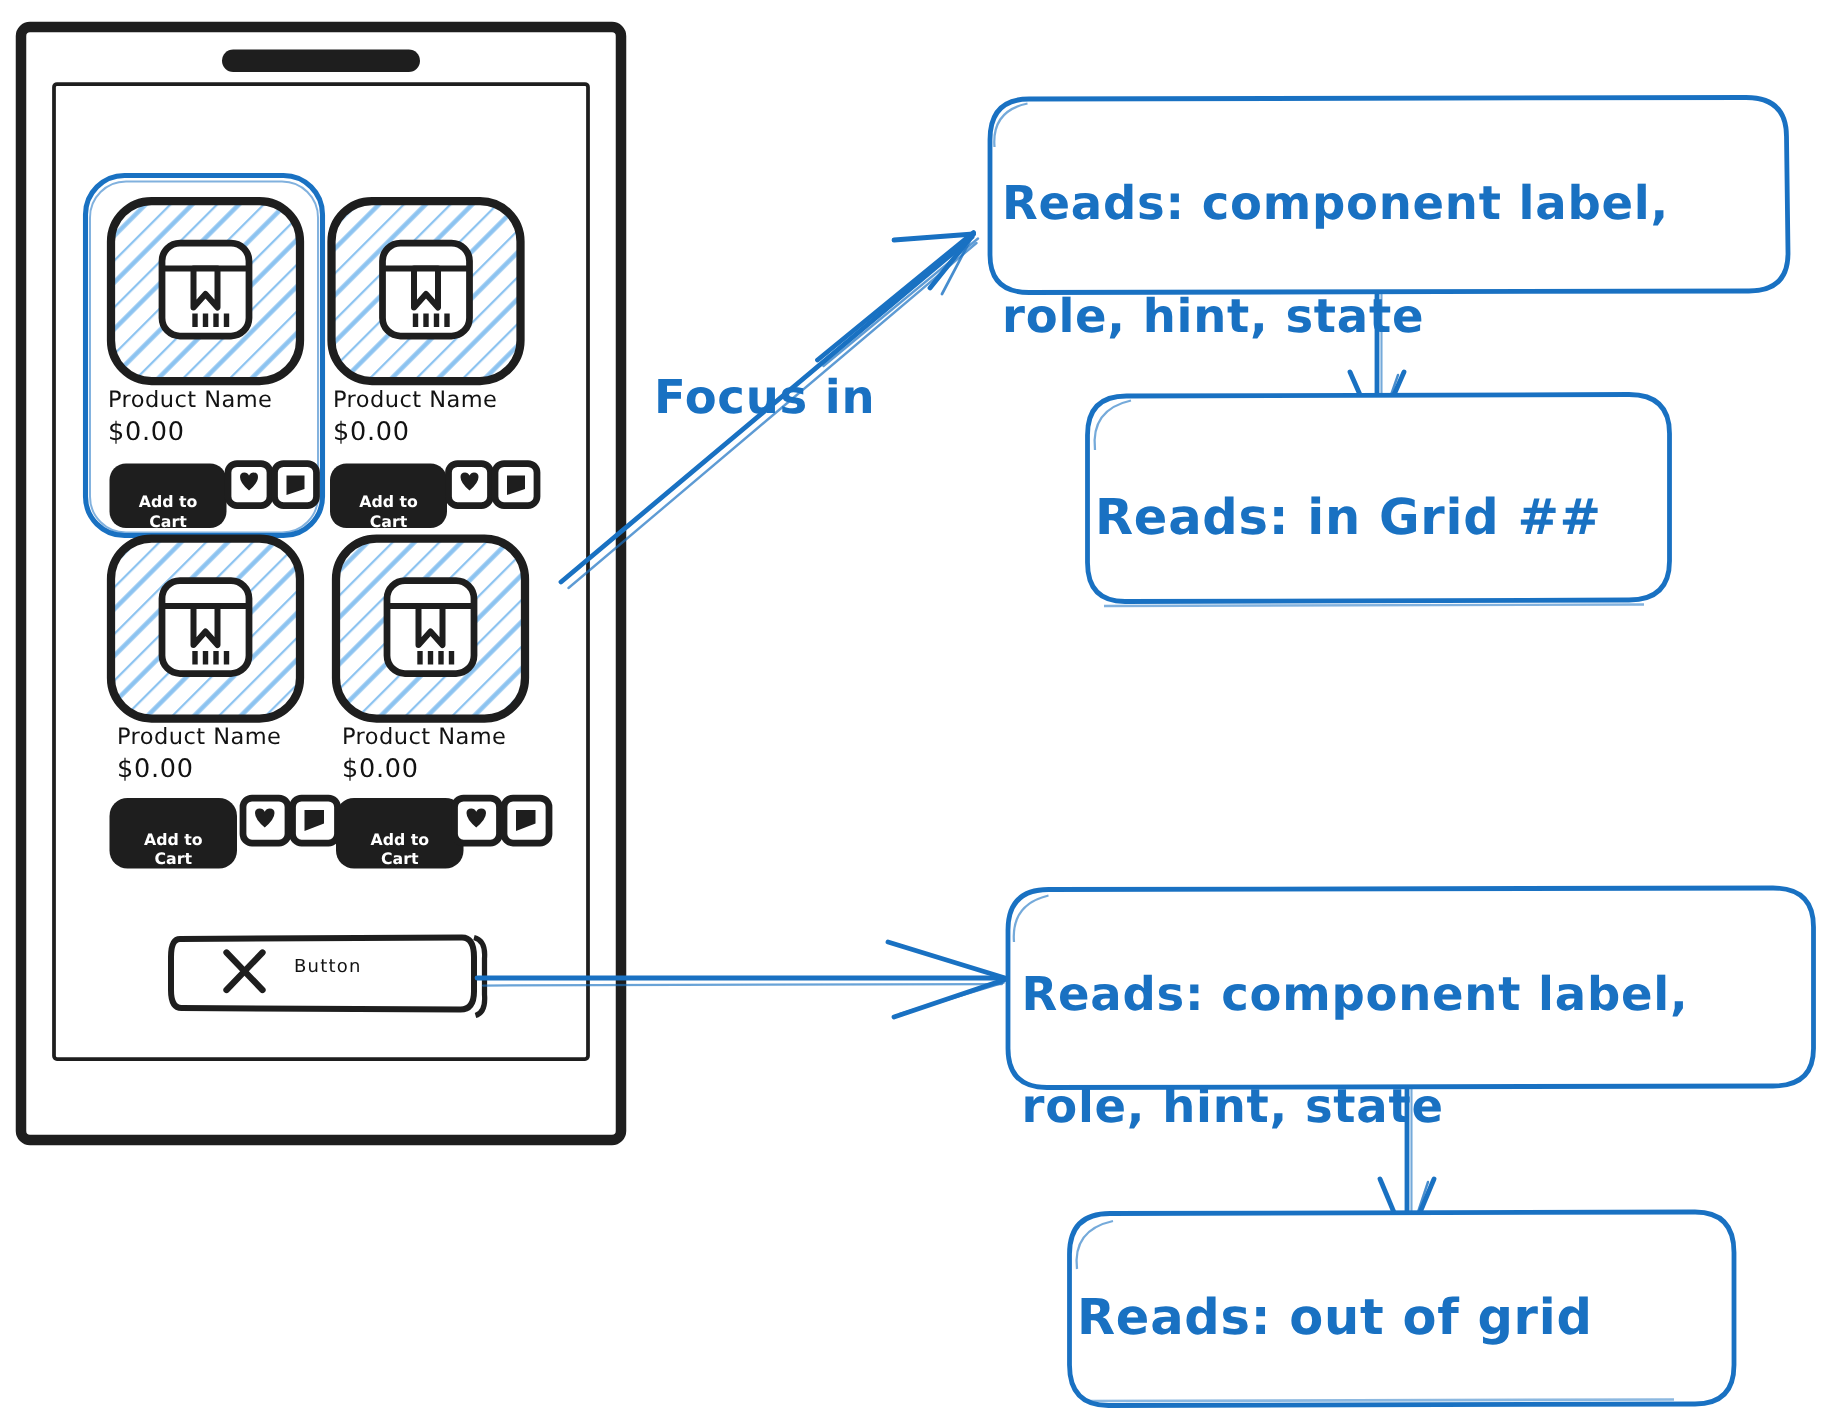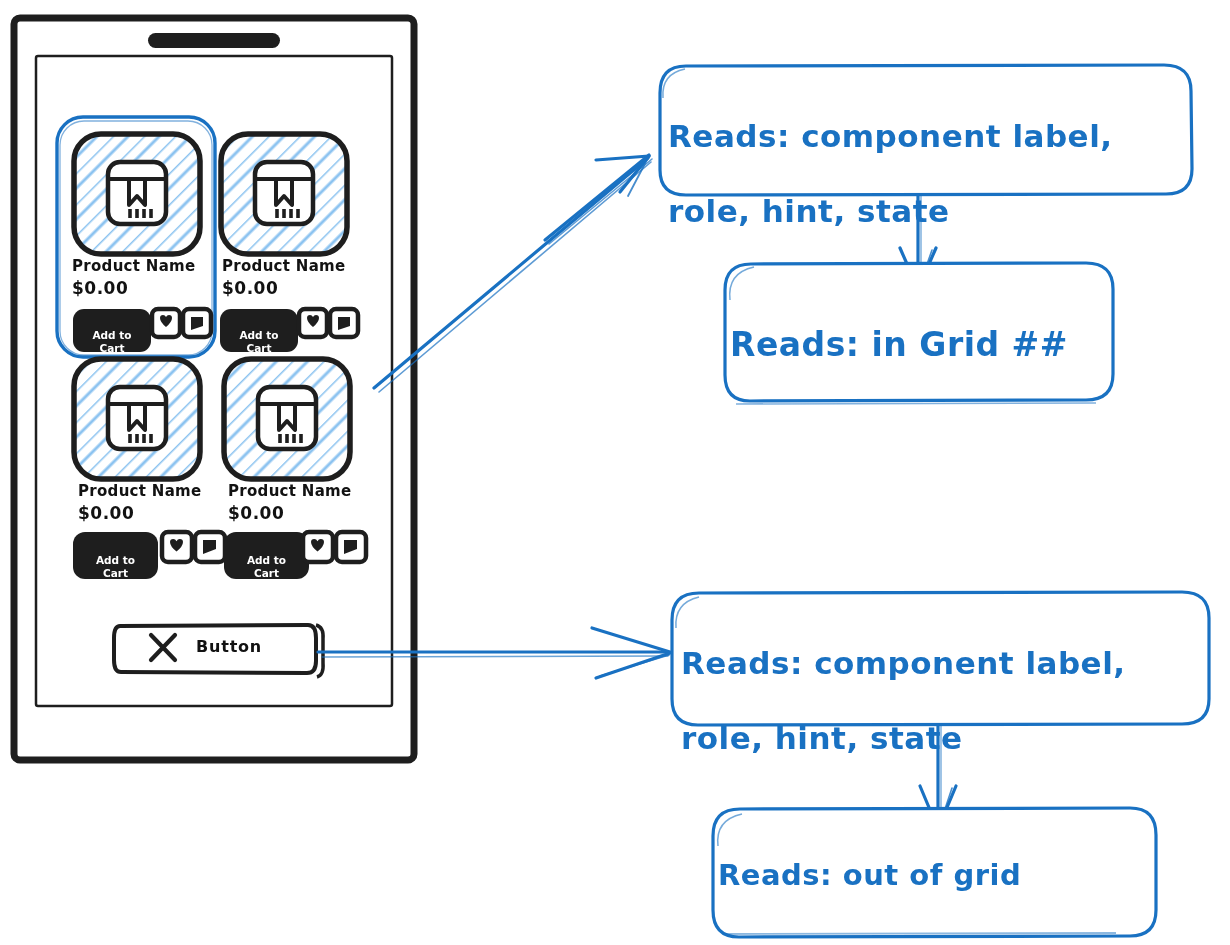--- a/index.html
+++ b/index.html
@@ -6,26 +6,26 @@
   body{width:1230px;height:945px;position:relative;overflow:hidden;
        font-family:"DejaVu Sans", sans-serif;}
   #stage{position:absolute;left:0;top:0;width:1230px;height:945px;}
   svg.layer{position:absolute;left:0;top:0;width:1230px;height:945px;overflow:visible;}
   .note-text{
     position:absolute;color:#1971c2;font-weight:700;
     font-family:"DejaVu Sans", sans-serif;
     letter-spacing:.5px;line-height:1.22;
     white-space:pre-line;pointer-events:none;
   }
-  .blk{position:absolute;color:#121212;font-weight:700;
+  .blk{position:absolute;color:#121212;font-weight:400;
        font-family:"DejaVu Sans", sans-serif;}
   .sq-label{font-size:15px;letter-spacing:.3px;}
   .sq-price{font-size:17px;letter-spacing:.5px;}
   .cart-txt{font-size:10.5px;line-height:1.25;text-align:center;color:#fff;font-weight:700;margin-top:12px;}
-  .btn-txt{font-size:16px;letter-spacing:.8px;}
+  .btn-txt{font-size:12px;letter-spacing:.8px;}
 </style>
 </head>
 <body>
 
 <div id="stage">
 
   <svg class="layer" viewBox="0 0 1230 945">
     <defs>
       <pattern id="hatch" width="22" height="22" patternUnits="userSpaceOnUse" patternTransform="rotate(45)">
         <line x1="0" y1="0" x2="0" y2="22" stroke="#8cc3f0" stroke-width="3"></line>
@@ -228,28 +228,29 @@
 
   <div class="blk sq-label" style="left:228px;top:482px;">Product Name</div>
   <div class="blk sq-price" style="left:228px;top:503px;">$0.00</div>
   <div class="cart-txt" style="position:absolute;left:224px;top:542px;width:85px;">
     <span>Add to</span><br>
     <span>Cart</span>
   </div>
 
   <div class="blk btn-txt" style="left:196px;top:637px;">Button</div>
 
+  <div class="note-text" style="left:436px;top:247px;font-size:31px;">Focus in</div>
 
   <div class="note-text" style="left:668px;top:80px;width:512px;font-size:31px;">
     <span>Reads: component label,</span><br>
     <span>role, hint, state</span>
   </div>
 
   <div class="note-text" style="left:730px;top:325px;width:378px;font-size:33px;">Reads: in Grid ##</div>
 
   <div class="note-text" style="left:681px;top:607px;width:515px;font-size:31px;">
     <span>Reads: component label,</span><br>
     <span>role, hint, state</span>
   </div>
 
-  <div class="note-text" style="left:718px;top:858px;width:390px;font-size:29px;">Reads: out of grid</div>
+  <div class="note-text" style="left:718px;top:858px;width:390px;font-size:33px;">Reads: out of grid</div>
 
 </div>
 
 </body></html>

